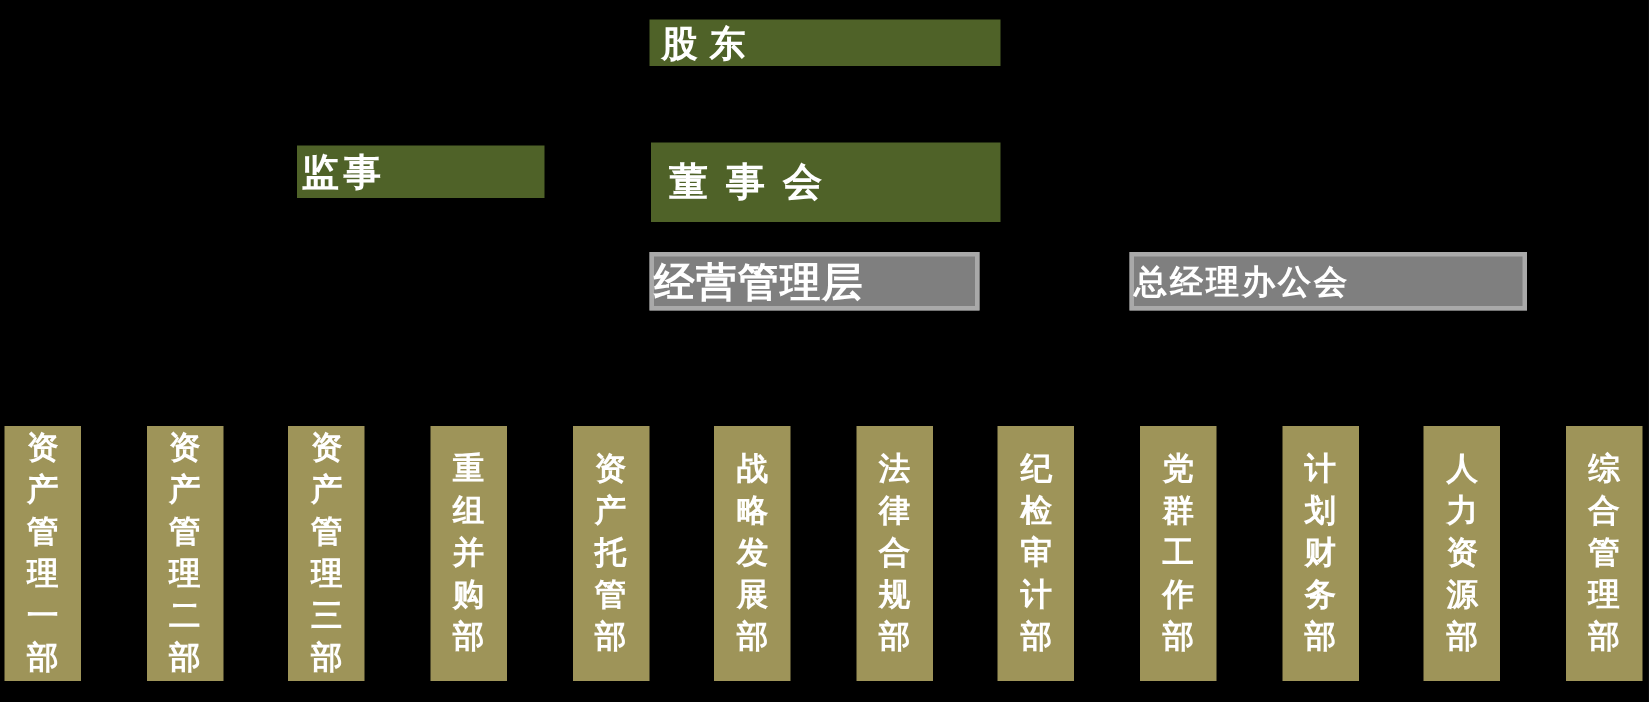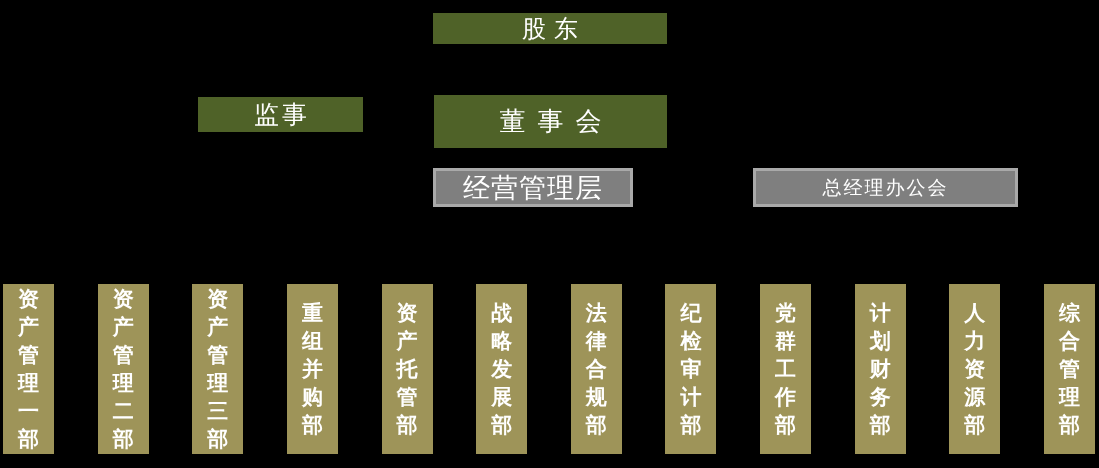--- a/index.html
+++ b/index.html
@@ -13,34 +13,34 @@
   html,body{margin:0;padding:0;background:#111;}
   #canvas{
     position:relative;
     width:1099px;height:468px;
     background:var(--bg);
     overflow:hidden;
     font-family:"Liberation Sans","DejaVu Sans",sans-serif;
   }
   .box{
     position:absolute;
-    display:flex;align-items:center;justify-content:center;
+    display:flex;align-items:center;
     color:var(--text);
-    font-weight:normal;
+    font-weight:bold;
     white-space:nowrap;
     box-sizing:border-box;
   }
   .green{background:var(--green);}
   .gray{background:var(--gray);border:3px solid var(--gray-border);}
   #shareholders-box{left:433px;top:13px;width:234px;height:31px;font-size:24px;letter-spacing:8px;text-indent:8px;}
   #supervisors-box {left:198px;top:97px;width:165px;height:35px;font-size:25px;letter-spacing:3px;text-indent:3px;}
   #board-box      {left:434px;top:95px;width:233px;height:53px;font-size:26px;letter-spacing:12px;text-indent:12px;}
   #party-branch-box{left:753px;top:97px;width:235px;height:36px;font-size:25px;letter-spacing:3px;text-indent:3px;}
-  #management-box {left:433px;top:168px;width:200px;height:39px;font-size:27px;letter-spacing:1px;}
-  #gm-office-box  {left:753px;top:168px;width:265px;height:39px;font-size:19px;letter-spacing:2px;}
+  #management-box {left:433px;top:168px;width:220px;height:39px;font-size:27px;letter-spacing:1px;}
+  #gm-office-box  {left:753px;top:168px;width:265px;height:39px;font-size:22px;letter-spacing:2px;}
   #departments-row{
     position:absolute;left:3px;top:284px;width:1092px;height:170px;
     display:flex;justify-content:space-between;
   }
   .dept{
     width:51px;height:170px;
     background:var(--khaki);
     display:flex;align-items:center;justify-content:center;
   }
   .dept-label{

